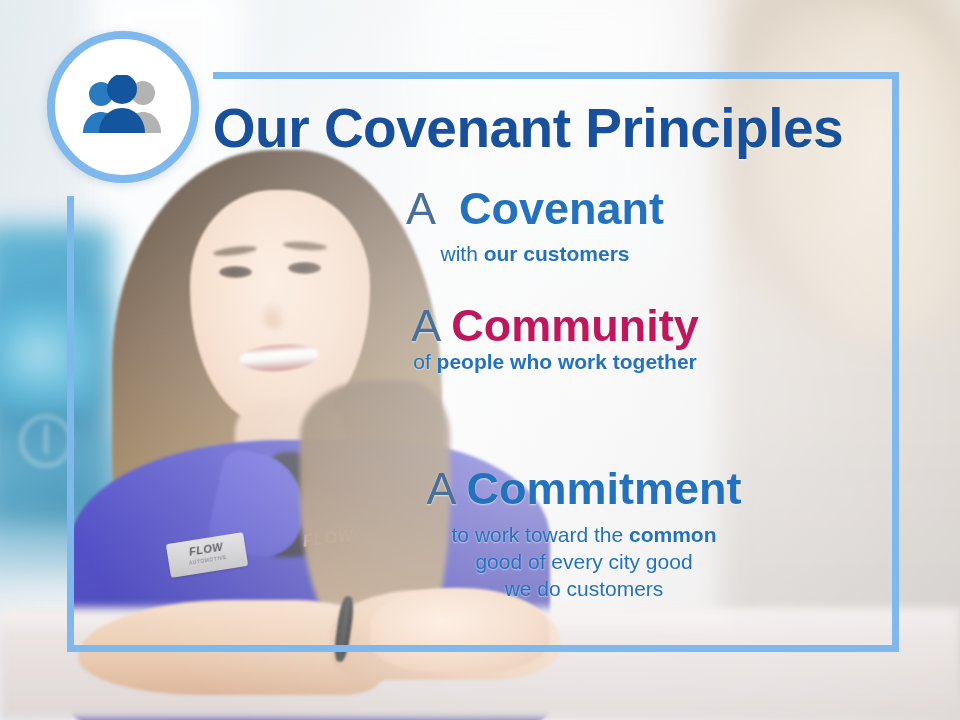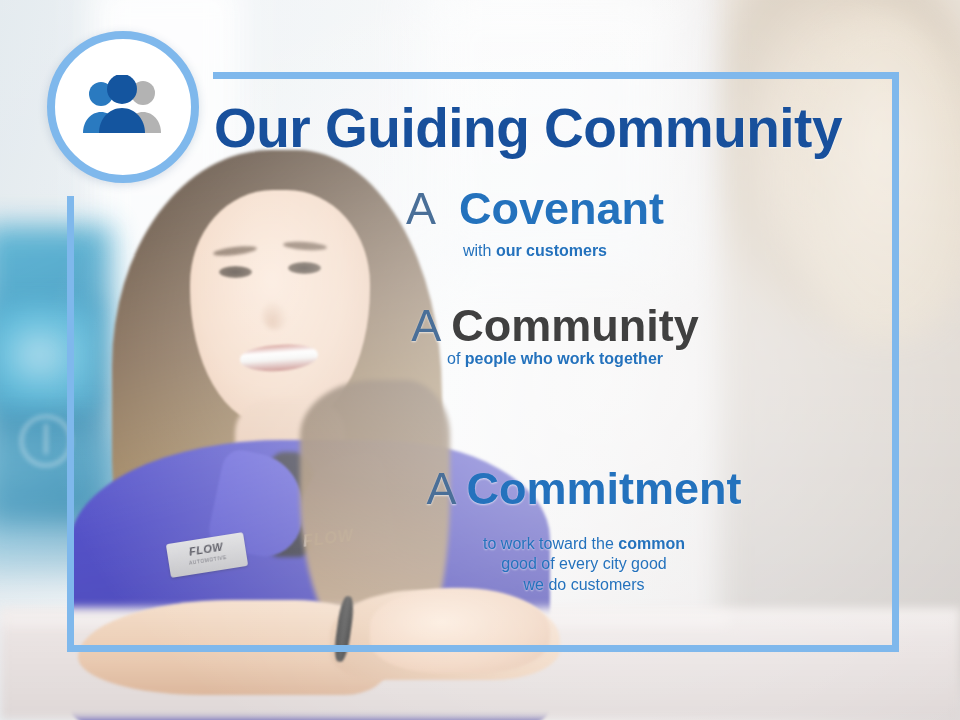--- a/index.html
+++ b/index.html
@@ -314,36 +314,36 @@
   }
   .head .lead {
     font-weight: normal;
     color: #4a6f98;
   }
   .head .key {
     font-weight: bold;
     color: #2472bd;
   }
   .sub-line {
-    font-size: 16px;
+    font-size: 21px;
     line-height: 1.28;
     color: #2a73bb;
     text-shadow: 0 1px 2px rgba(255,255,255,.6);
   }
   .sub-line .reg { font-weight: normal; }
 
   
   .b-covenant   { left: 190px; right: 80px; top: 186px; }
   .b-covenant .sub-line { margin-top: 9px; }
 
   .b-community  { left: 220px; right: 70px; top: 303px; }
   .b-community .sub-line { }
 
   .b-commitment { left: 260px; right: 52px; top: 466px; }
-  .b-commitment .sub-line { margin-top: 22px; }
+  .b-commitment .sub-line { margin-top: 10px; }
 </style>
 </head>
 <body>
 
 <div id="stage">
 
   <div class="photo">
     <div class="bg-base"></div>
     <div class="bg-window"></div>
     <div class="bg-window2"></div>
@@ -402,34 +402,34 @@
 
         <circle cx="24" cy="19" r="12" fill="#2a7ac0"></circle>
         <path d="M6 58c0-12 8-21 18-21s18 9 18 21z" fill="#2a7ac0"></path>
 
         <circle cx="45" cy="14" r="15" fill="#14559f"></circle>
         <path d="M22 58c0-14 10-25 23-25s23 11 23 25z" fill="#14559f"></path>
       </svg>
     </span>
   </div>
 
-  <div class="title" style="color: rgb(24, 80, 156);">Our Guiding Community</div>
+  <div class="title" style="color: rgb(24, 80, 156);">Our Covenant Principles</div>
 
   <div class="block b-covenant">
     <div class="head">
       <span class="lead" style="color: rgb(74, 111, 152);">A</span>
       <span class="key" style="color: rgb(36, 114, 189); margin-left: 13px;">Covenant</span>
     </div>
     <div class="sub-line" style="color: rgb(36, 114, 189);"><span class="reg">with </span><span class="" style="font-weight: bold;">our customers</span></div>
   </div>
 
   <div class="block b-community">
     <div class="head">
       <span class="lead" style="color: rgb(74, 111, 152);">A</span>
-      <span class="key" style="color: #404040;">Community</span>
+      <span class="key" style="color: #be185d;">Community</span>
     </div>
     <div class="sub-line" style="color: rgb(36, 114, 189);"><span class="reg">of </span><span class="" style="font-weight: bold;">people who work together</span><br></div>
   </div>
 
   <div class="block b-commitment">
     <div class="head">
       <span class="lead" style="color: rgb(74, 111, 152);">A</span>
       <span class="key" style="color: rgb(36, 114, 189);">Commitment</span>
     </div>
     <div class="sub-line" style="color: rgb(36, 114, 189);"><span class="reg">to work toward the </span><span class="" style="font-weight: bold;">common</span><br><span class="" style="font-weight: normal;">good of every city</span><span class="reg"> good</span><br><span class="reg">we do customers</span></div>

